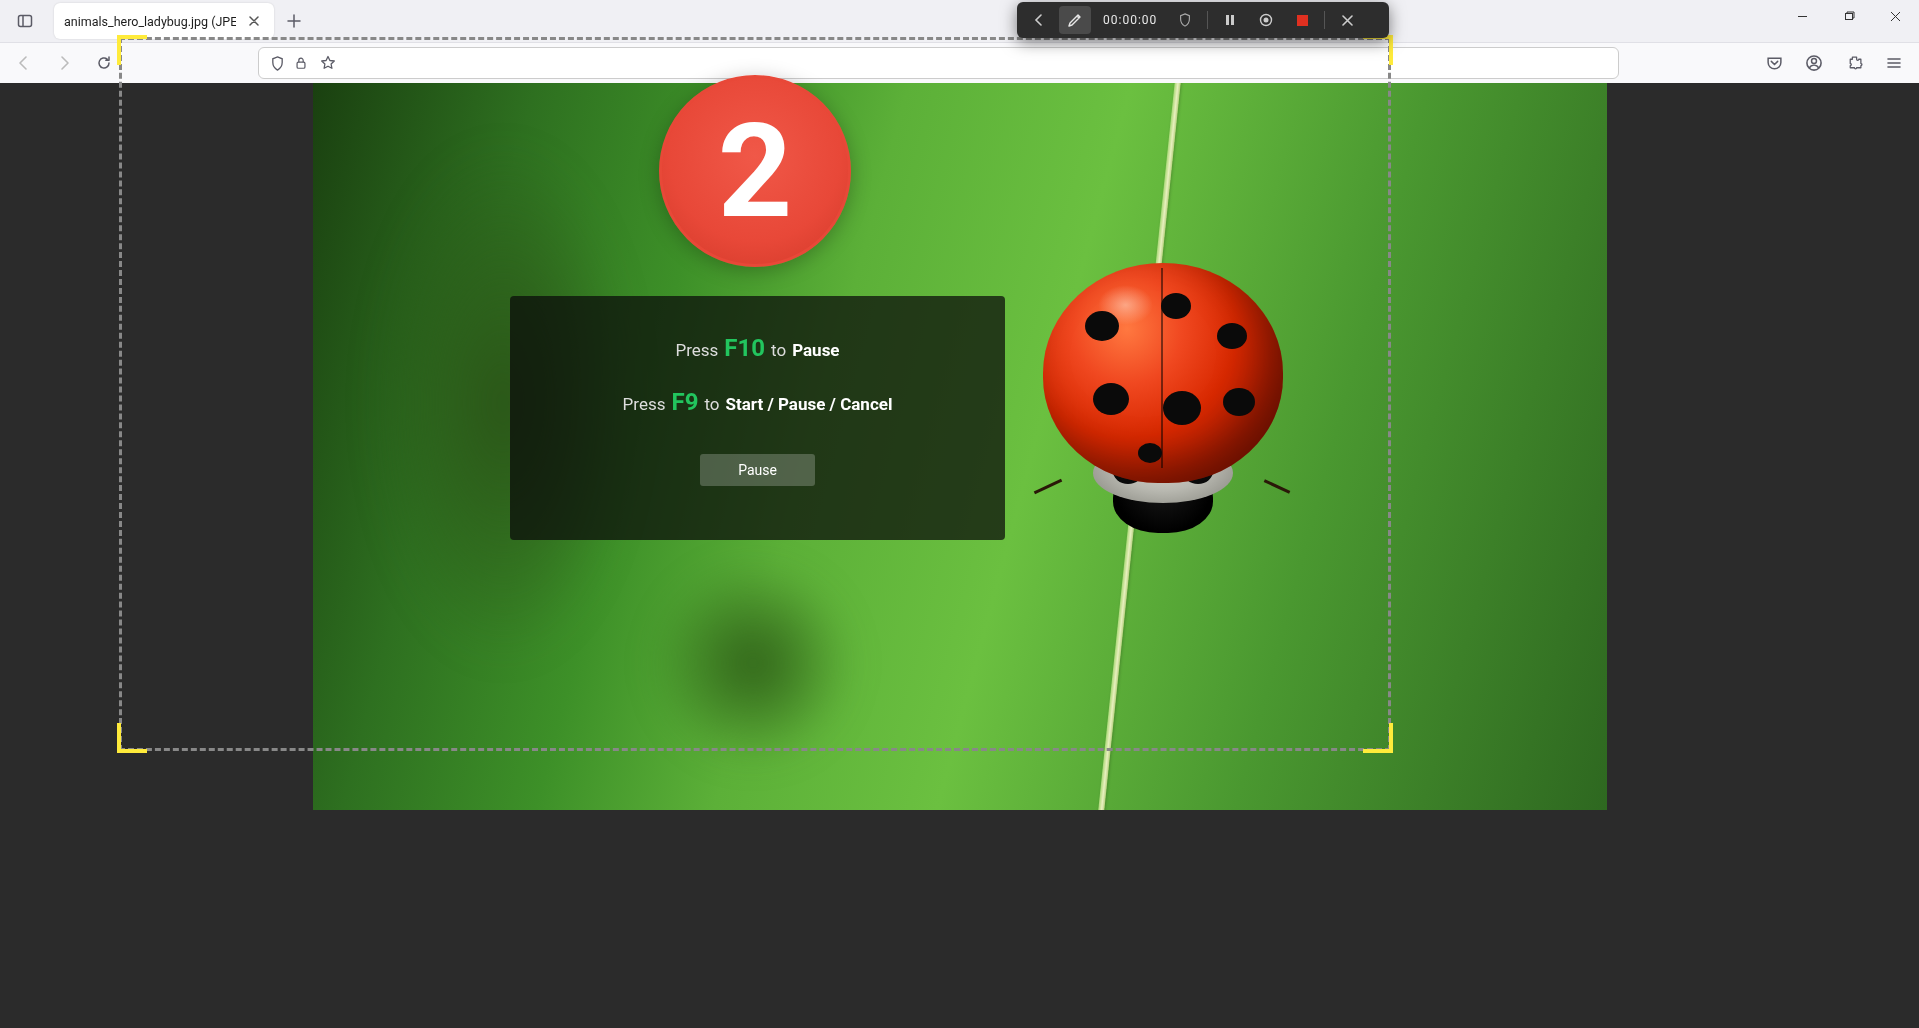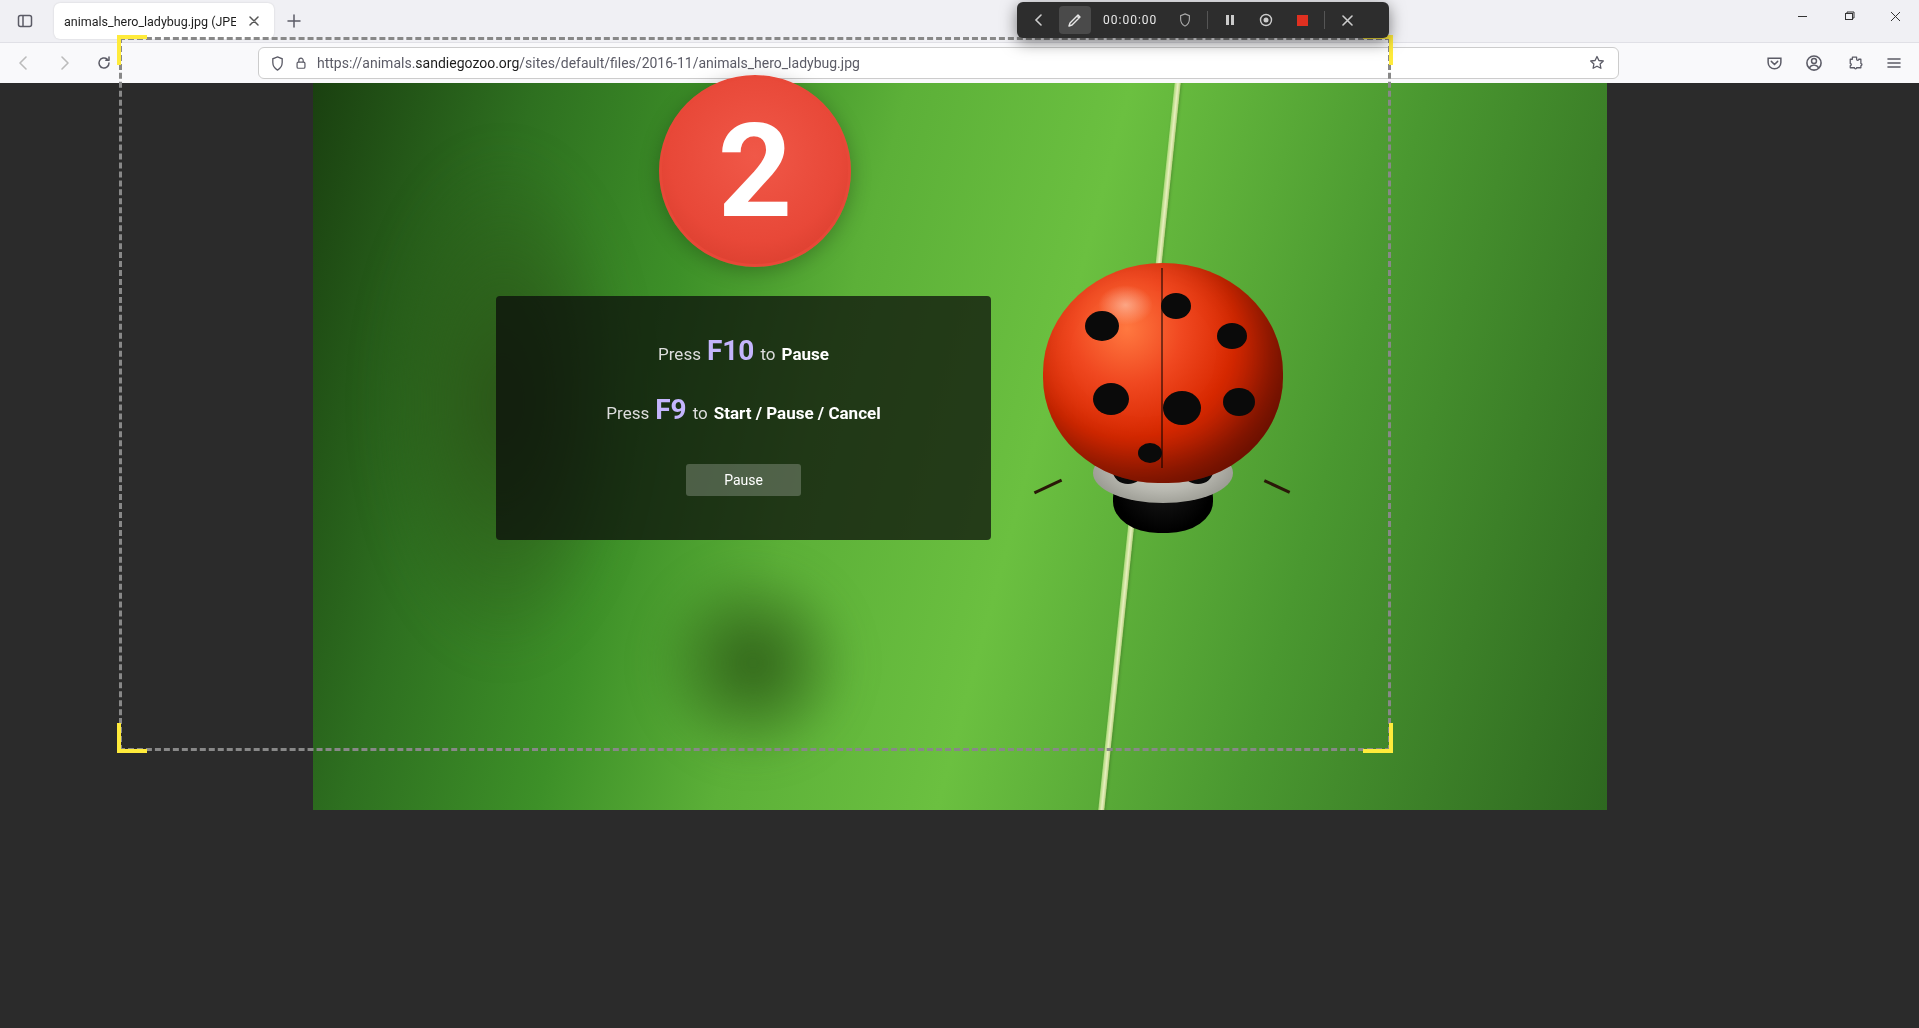--- a/index.html
+++ b/index.html
@@ -221,33 +221,33 @@
   display:flex; align-items:center; justify-content:center;
   color:#fff;
   font-size: 130px;
   font-weight: 700;
   box-shadow: 0 4px 20px rgba(0,0,0,0.25);
 }
 
 
 .hotkey-panel {
   position:absolute;
-  left: 496px; top: 296px;
+  left: 510px; top: 296px;
   width: 495px; height: 244px;
   background: rgba(10,10,10,0.72);
   border-radius: 4px;
   display:flex;
   flex-direction:column;
   align-items:center;
   padding-top: 38px;
   gap: 26px;
 }
 
 .hk-line { color:#fff; font-size:17px; display:flex; align-items:baseline; gap:6px; white-space:nowrap; }
-.hk-line .key { color:#c4b5fd; font-size:28px; font-weight:700; }
+.hk-line .key { color:#22c55e; font-size:24px; font-weight:700; }
 .hk-line .press, .hk-line .to { color:#ddd; font-weight:400; }
 .hk-line .action { font-weight:700; }
 
 .cancel-btn {
   margin-top: 12px;
   background: rgba(255,255,255,0.22);
   color:#fff;
   border:none;
   border-radius:3px;
   padding: 8px 38px;
@@ -327,23 +327,20 @@
       <span class="url-icon">
         <svg width="15" height="15" viewBox="0 0 16 16">
             <path d="M8 1l5 2v4c0 4-2.5 6.5-5 8-2.5-1.5-5-4-5-8V3l5-2z" fill="none" stroke="#5b5b66" stroke-width="1.4"></path>
           </svg>
       </span>
       <span class="url-icon">
         <svg width="14" height="14" viewBox="0 0 16 16">
             <rect x="3.5" y="7" width="9" height="7" rx="1.5" fill="none" stroke="#5b5b66" stroke-width="1.4"></rect>
             <path d="M5.5 7V5a2.5 2.5 0 0 1 5 0v2" fill="none" stroke="#5b5b66" stroke-width="1.4"></path>
           </svg>
-      </span>
-      <span class="url-text">
-        <span>https://animals.</span><span class="domain">sandiegozoo.org</span><span>/sites/default/files/2016-11/animals_hero_ladybug.jpg</span>
       </span>
       <span class="star-btn">
         <svg width="16" height="16" viewBox="0 0 16 16">
             <path d="M8 1.5l1.9 4 4.4.5-3.2 3 .8 4.3L8 11.2l-3.9 2.1.8-4.3-3.2-3 4.4-.5L8 1.5z" fill="none" stroke="#5b5b66" stroke-width="1.3" stroke-linejoin="round"></path>
           </svg>
       </span>
     </div>
 
     <div class="right-icons">
       <div class="toolbar-btn">

